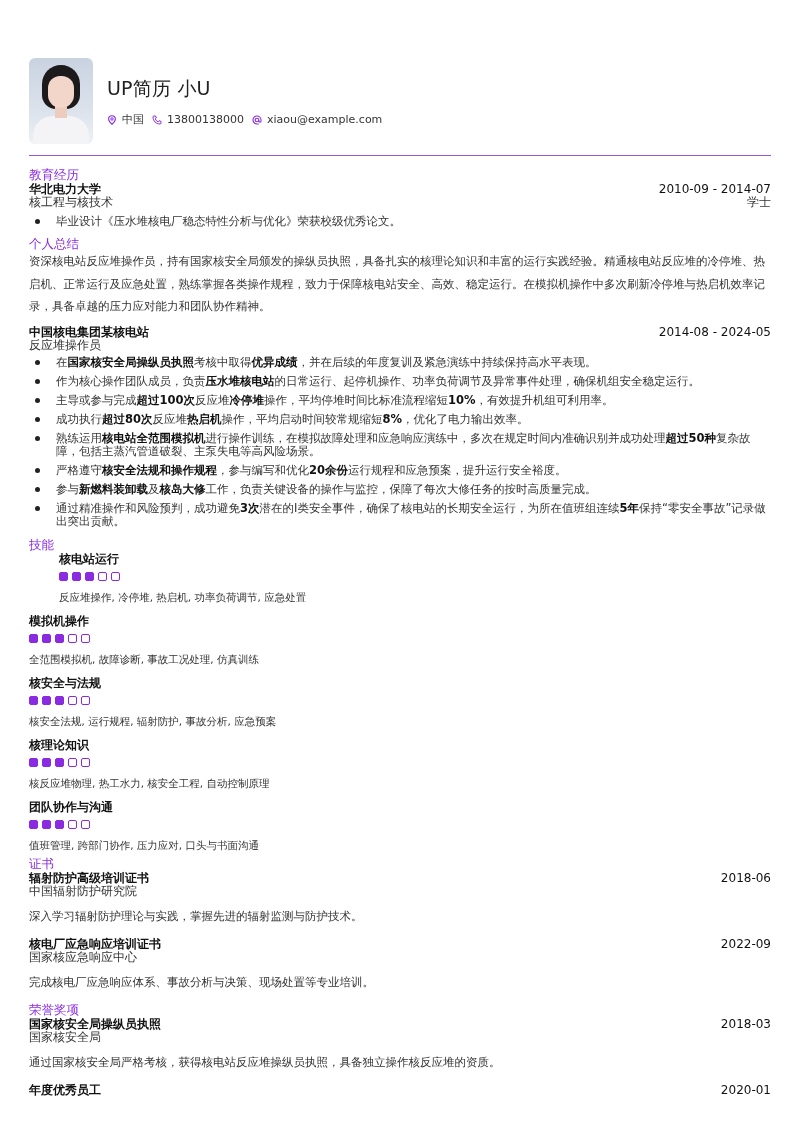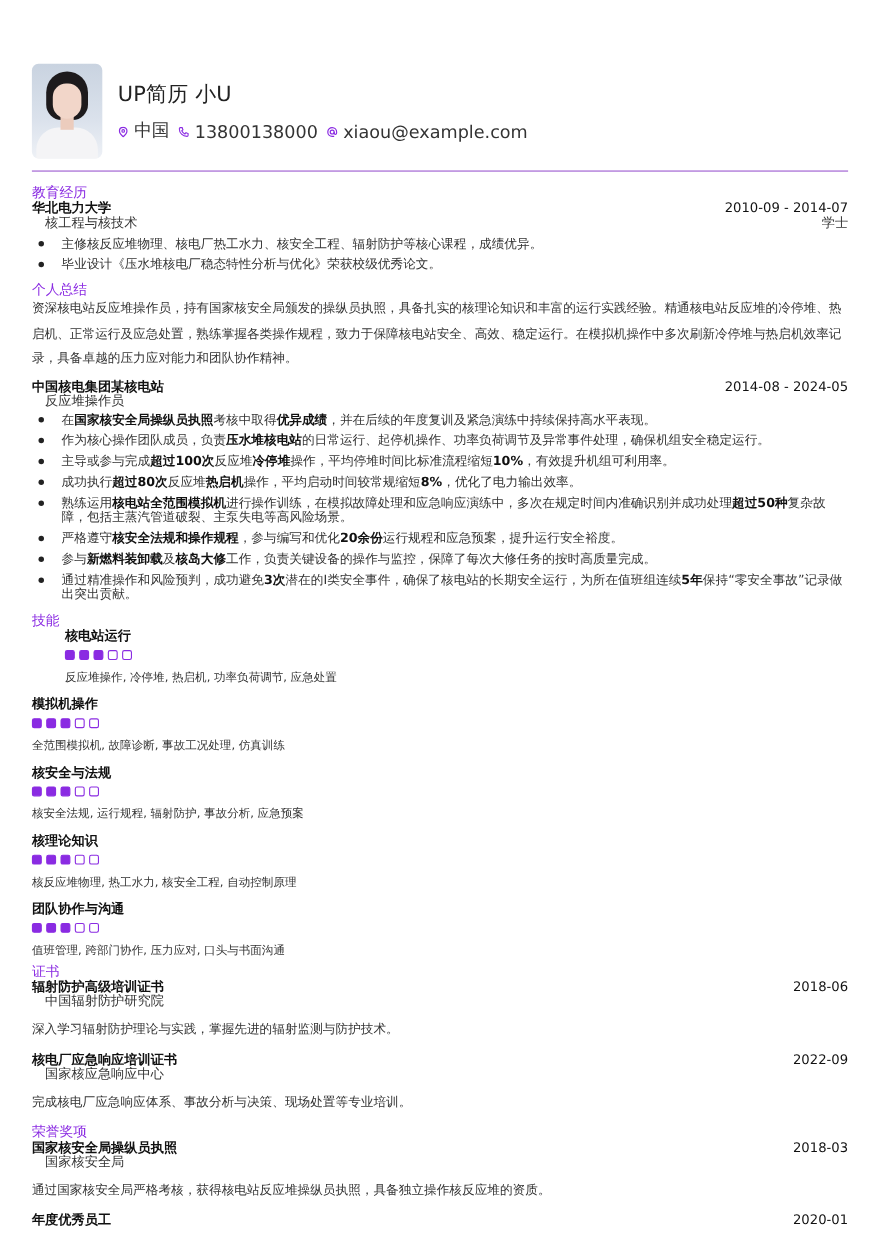--- a/index.html
+++ b/index.html
@@ -9,31 +9,31 @@
 
   
   .header { display: flex; align-items: center; padding-top: 53px; height: 148px; }
   .avatar { width: 64px; height: 86px; border-radius: 6px; overflow: hidden; background: linear-gradient(180deg, #c9d3e0 0%, #dbe2ec 60%, #eef1f6 100%); position: relative; flex-shrink: 0; }
   .avatar .hair { position: absolute; left: 13px; top: 7px; width: 38px; height: 44px; background: #1d1a1c; border-radius: 19px 19px 14px 14px; }
   .avatar .face { position: absolute; left: 19px; top: 18px; width: 26px; height: 32px; background: #f2d6c9; border-radius: 13px 13px 14px 14px; }
   .avatar .neck { position: absolute; left: 26px; top: 48px; width: 12px; height: 12px; background: #ecccbd; }
   .avatar .body { position: absolute; left: 4px; top: 58px; width: 56px; height: 30px; background: #f4f4f6; border-radius: 20px 20px 0 0; }
   .header-info { margin-left: 14px; padding-top: 2px; }
   .name { font-size: 19px; color: #222222; font-weight: normal; letter-spacing: 0.2px; }
-  .contacts { display: flex; align-items: center; margin-top: 10px; font-size: 16px; color: #333; }
+  .contacts { display: flex; align-items: center; margin-top: 10px; font-size: 11px; color: #333; }
   .contact { display: flex; align-items: center; margin-right: 8px; }
   .contact svg { width: 10px; height: 10px; margin-right: 5px; }
 
   .divider { height: 1px; background: #9b59d0; margin-top: 7px; }
 
   
   .section-title { color: #8a2be2; font-size: 12.5px; line-height: 14px; }
   .row { display: flex; justify-content: space-between; align-items: baseline; }
   .bold { font-weight: bold; color: #111; font-size: 12px; line-height: 13px; }
-  .sub { color: #333; font-size: 12px; line-height: 13px; margin-left: 12px; }
+  .sub { color: #333; font-size: 12px; line-height: 13px; }
   .right { font-weight: normal; color: #111; font-size: 12px; }
   .right-sub { color: #333; font-size: 12px; text-align: right; line-height: 12px; }
   ul.bullets { list-style: none; margin-top: 5px; }
   ul.bullets li { position: relative; padding-left: 27px; font-size: 11.5px; line-height: 13px; margin-bottom: 6px; color: #333; }
   ul.bullets li::before { content: ""; position: absolute; left: 6px; top: 4px; width: 5px; height: 5px; border-radius: 50%; background: #222; }
   ul.bullets li b { color: #111; }
   .para { font-size: 11.5px; line-height: 22.5px; color: #333; }
 
   .skill-name { font-weight: bold; font-size: 12px; color: #111; line-height: 14px; }
   .dots { display: flex; margin-top: 6px; height: 10px; }
@@ -88,21 +88,20 @@
     <div class="section-title">教育经历</div>
     <div class="row">
       <span class="bold">华北电力大学</span>
       <span class="right">2010-09 - 2014-07</span>
     </div>
     <div class="row">
       <span class="sub">核工程与核技术</span>
       <span class="right-sub">学士</span>
     </div>
     <ul class="bullets" style="margin-top:6px;">
-      <li>主修核反应堆物理、核电厂热工水力、核安全工程、辐射防护等核心课程，成绩优异。</li>
       <li>毕业设计《压水堆核电厂稳态特性分析与优化》荣获校级优秀论文。</li>
     </ul>
   </div>
 
   <div style="margin-top:9px;">
     <div class="section-title">个人总结</div>
     <div class="para" style="margin-top:-1px;">资深核电站反应堆操作员，持有国家核安全局颁发的操纵员执照，具备扎实的核理论知识和丰富的运行实践经验。精通核电站反应堆的冷停堆、热启机、正常运行及应急处置，熟练掌握各类操作规程，致力于保障核电站安全、高效、稳定运行。在模拟机操作中多次刷新冷停堆与热启机效率记录，具备卓越的压力应对能力和团队协作精神。</div>
   </div>
 
   <div style="margin-top:7px;">

